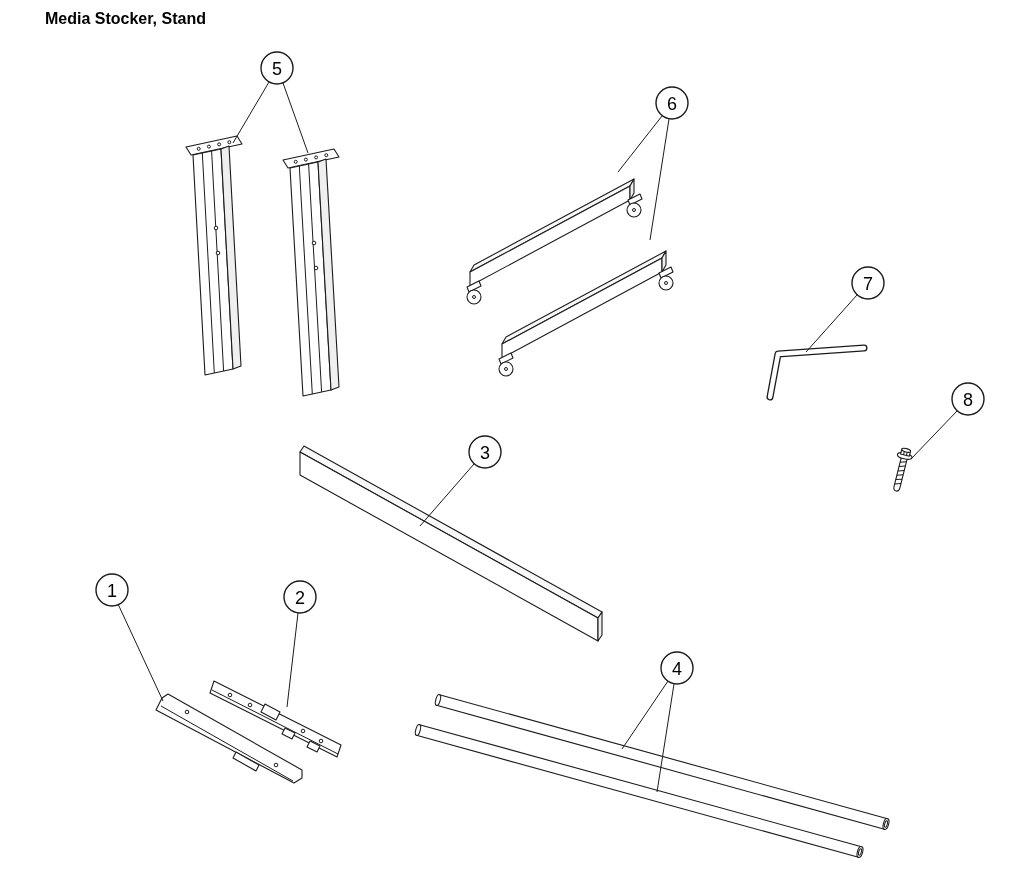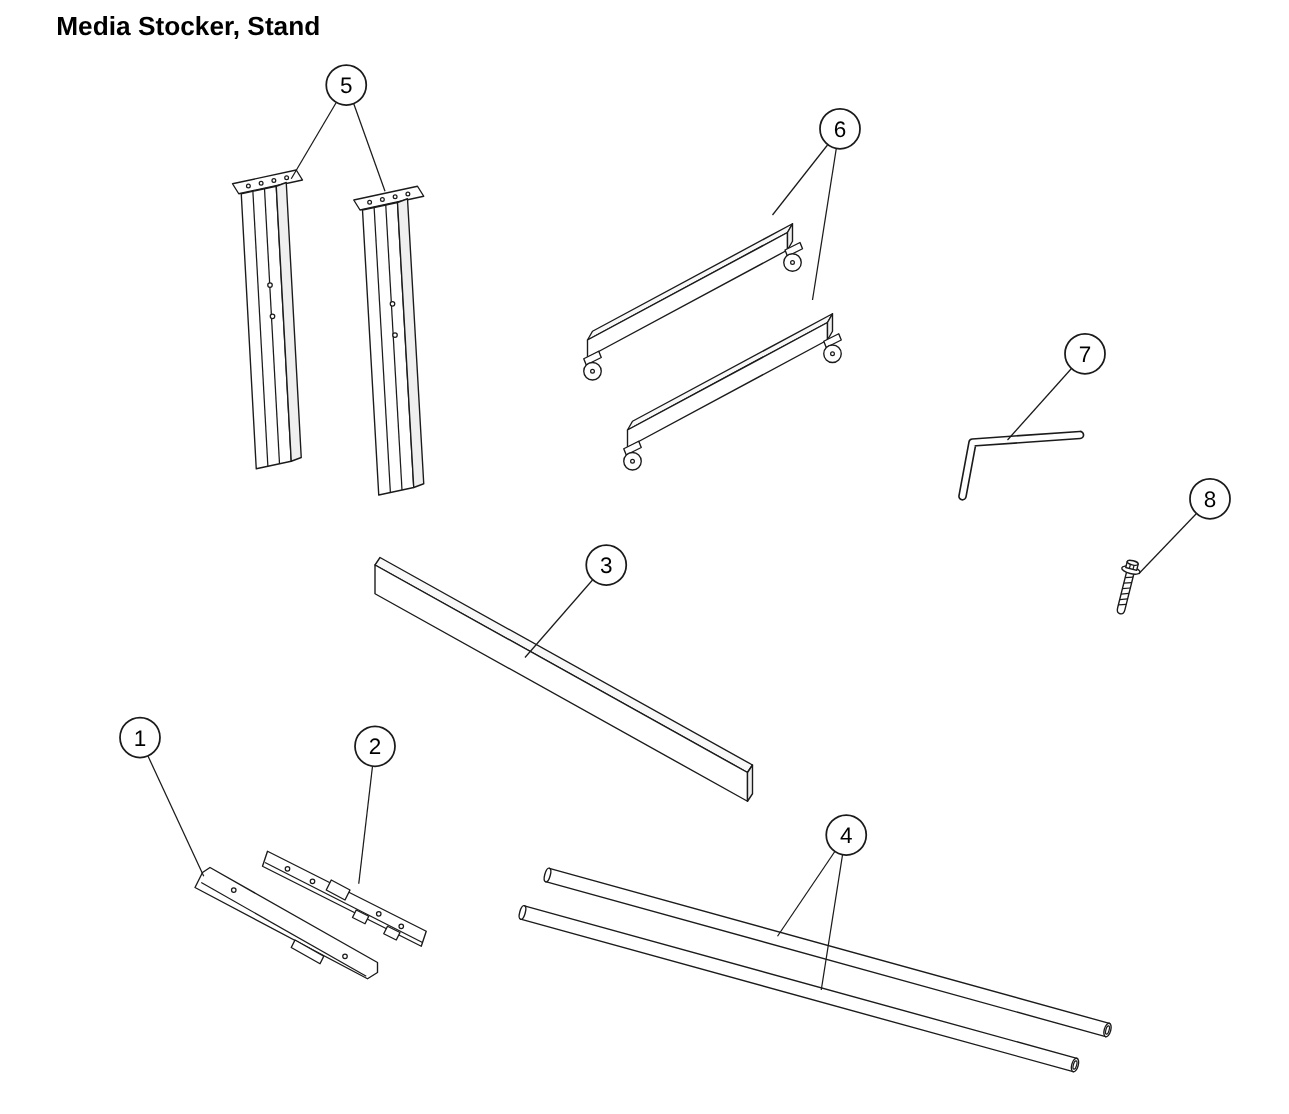--- a/index.html
+++ b/index.html
@@ -1,18 +1,18 @@
 <!DOCTYPE html>
 <html><head>
 <meta charset="utf-8">
 <style>
   html,body{margin:0;padding:0;background:#fff;}
   .page{position:relative;width:1031px;height:891px;background:#fff;overflow:hidden;
         font-family:"Liberation Sans",sans-serif;}
-  .title{position:absolute;left:45px;top:10px;margin:0;font-size:21px;font-weight:bold;
+  .title{position:absolute;left:45px;top:10px;margin:0;font-size:16px;font-weight:bold;
          color:#000;font-family:"Liberation Sans",sans-serif;}
   svg{position:absolute;left:0;top:0;}
   .face{fill:#ffffff;stroke:#1b1b1b;stroke-width:1.1;stroke-linejoin:round;}
   .shade{fill:#efefef;stroke:#1b1b1b;stroke-width:1.1;stroke-linejoin:round;}
   .topface{fill:#f8f8f8;stroke:#1b1b1b;stroke-width:1.1;stroke-linejoin:round;}
   .ln{stroke:#1b1b1b;stroke-width:1;fill:none;}
   .hole{fill:#ffffff;stroke:#1b1b1b;stroke-width:1;}
   .leader{stroke:#1b1b1b;stroke-width:1;fill:none;}
   .callout-circle{fill:#ffffff;stroke:#1b1b1b;stroke-width:1.4;}
   .callout-text{font-family:"Liberation Sans",sans-serif;font-size:18px;fill:#000;

